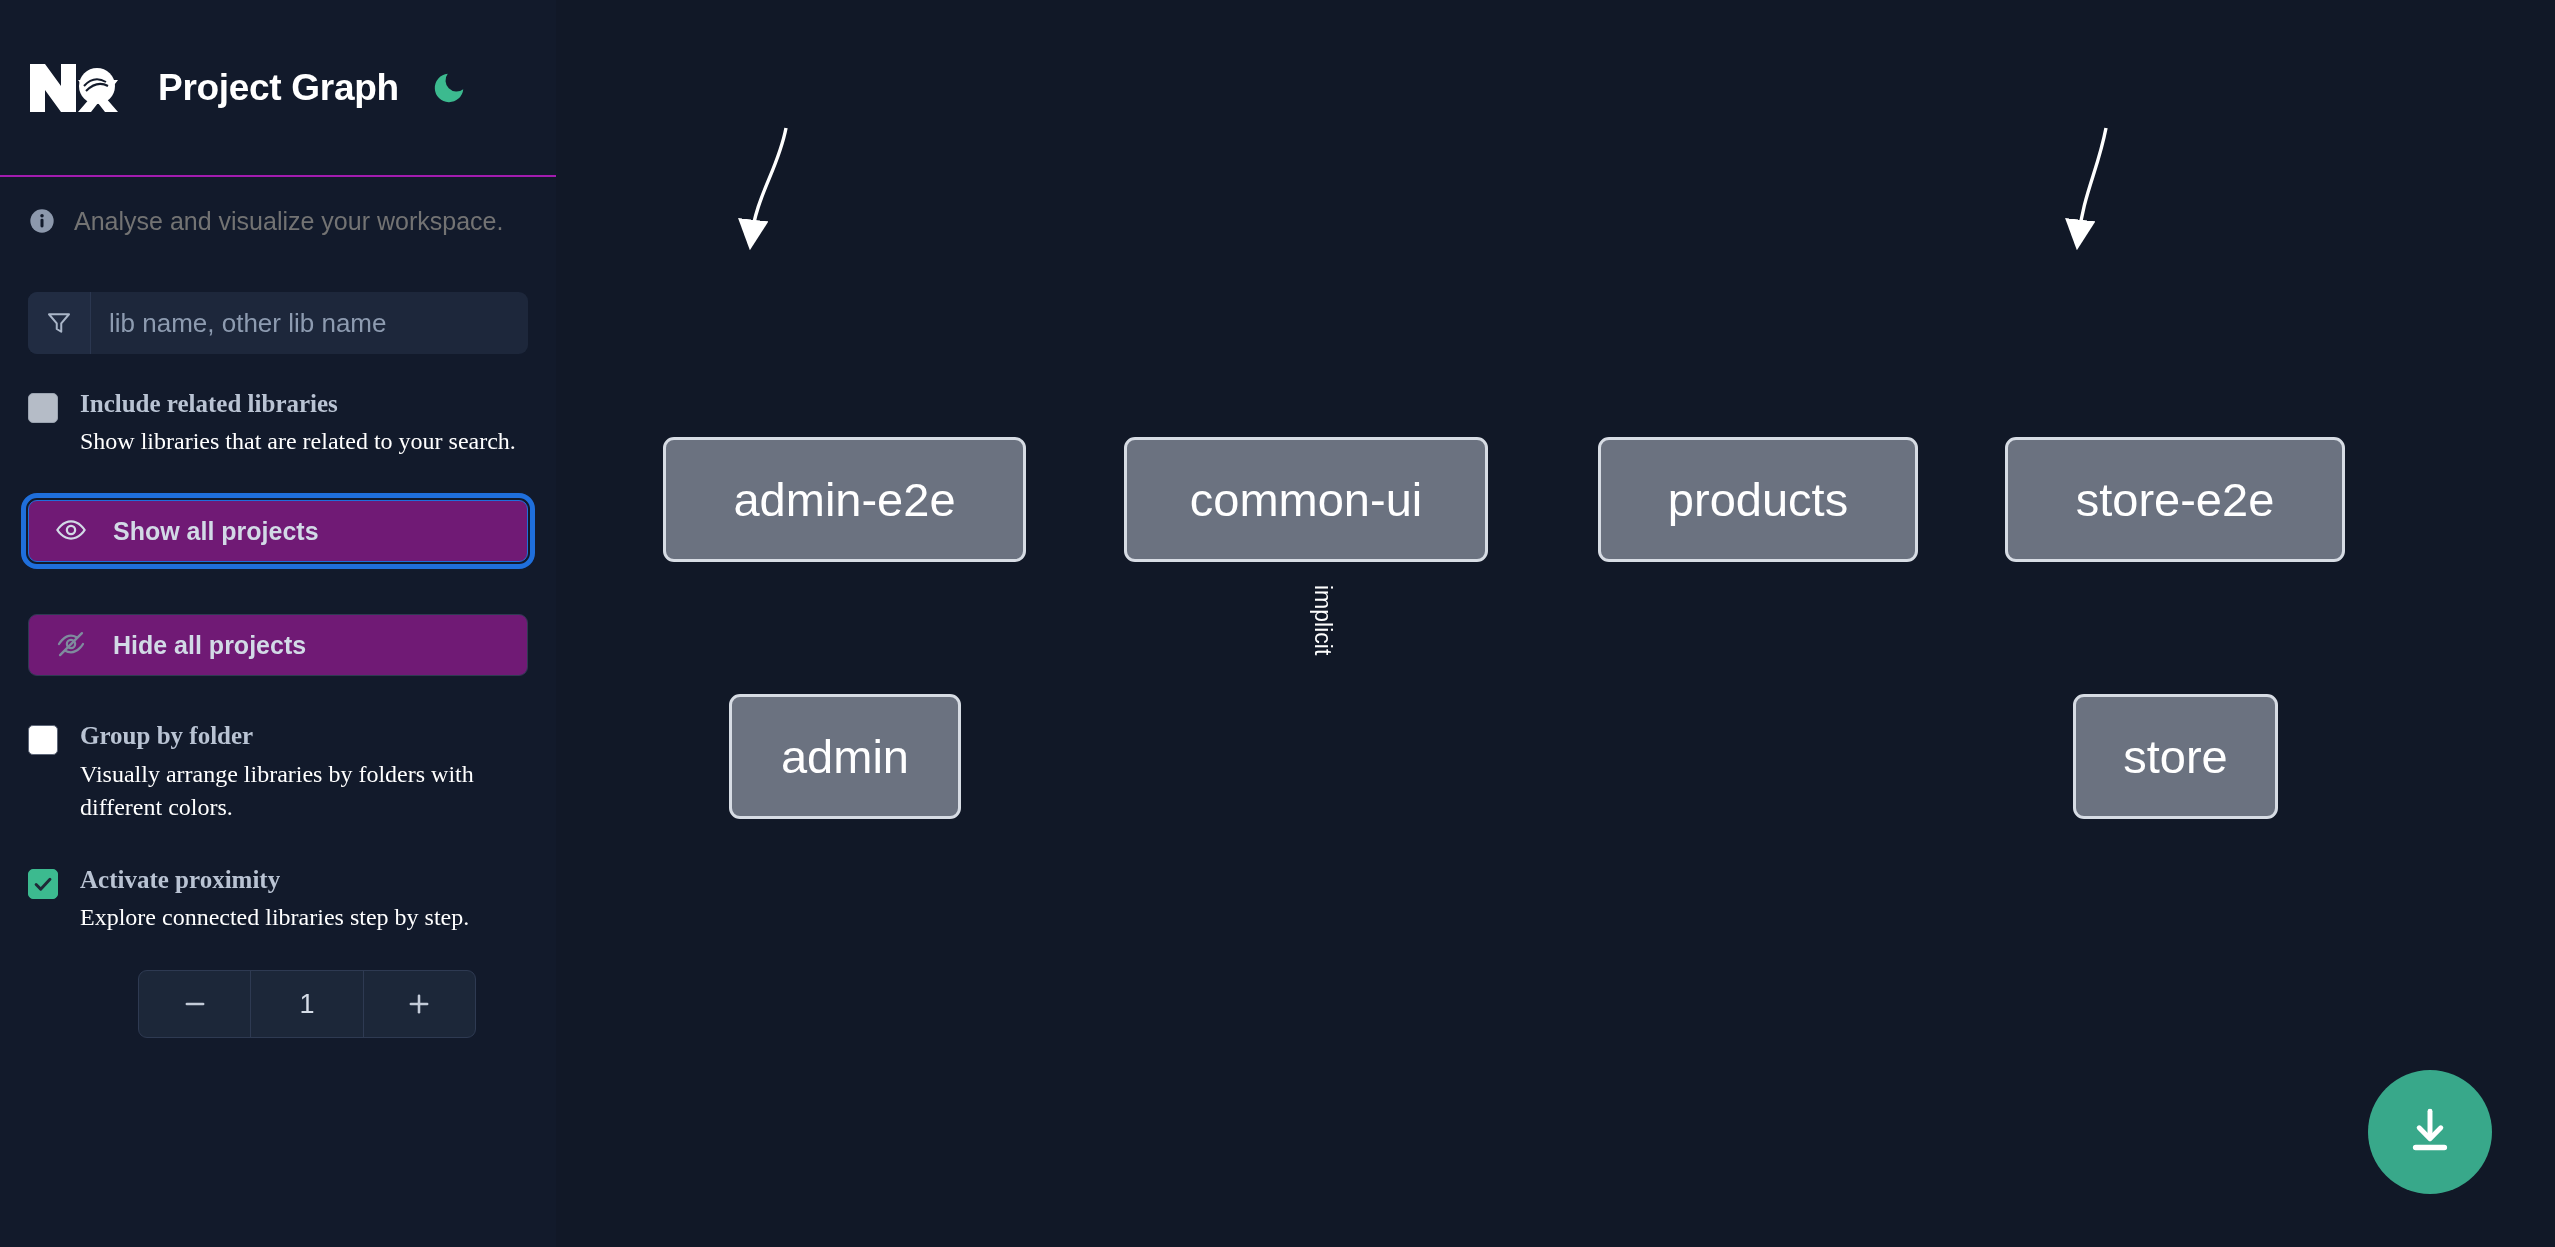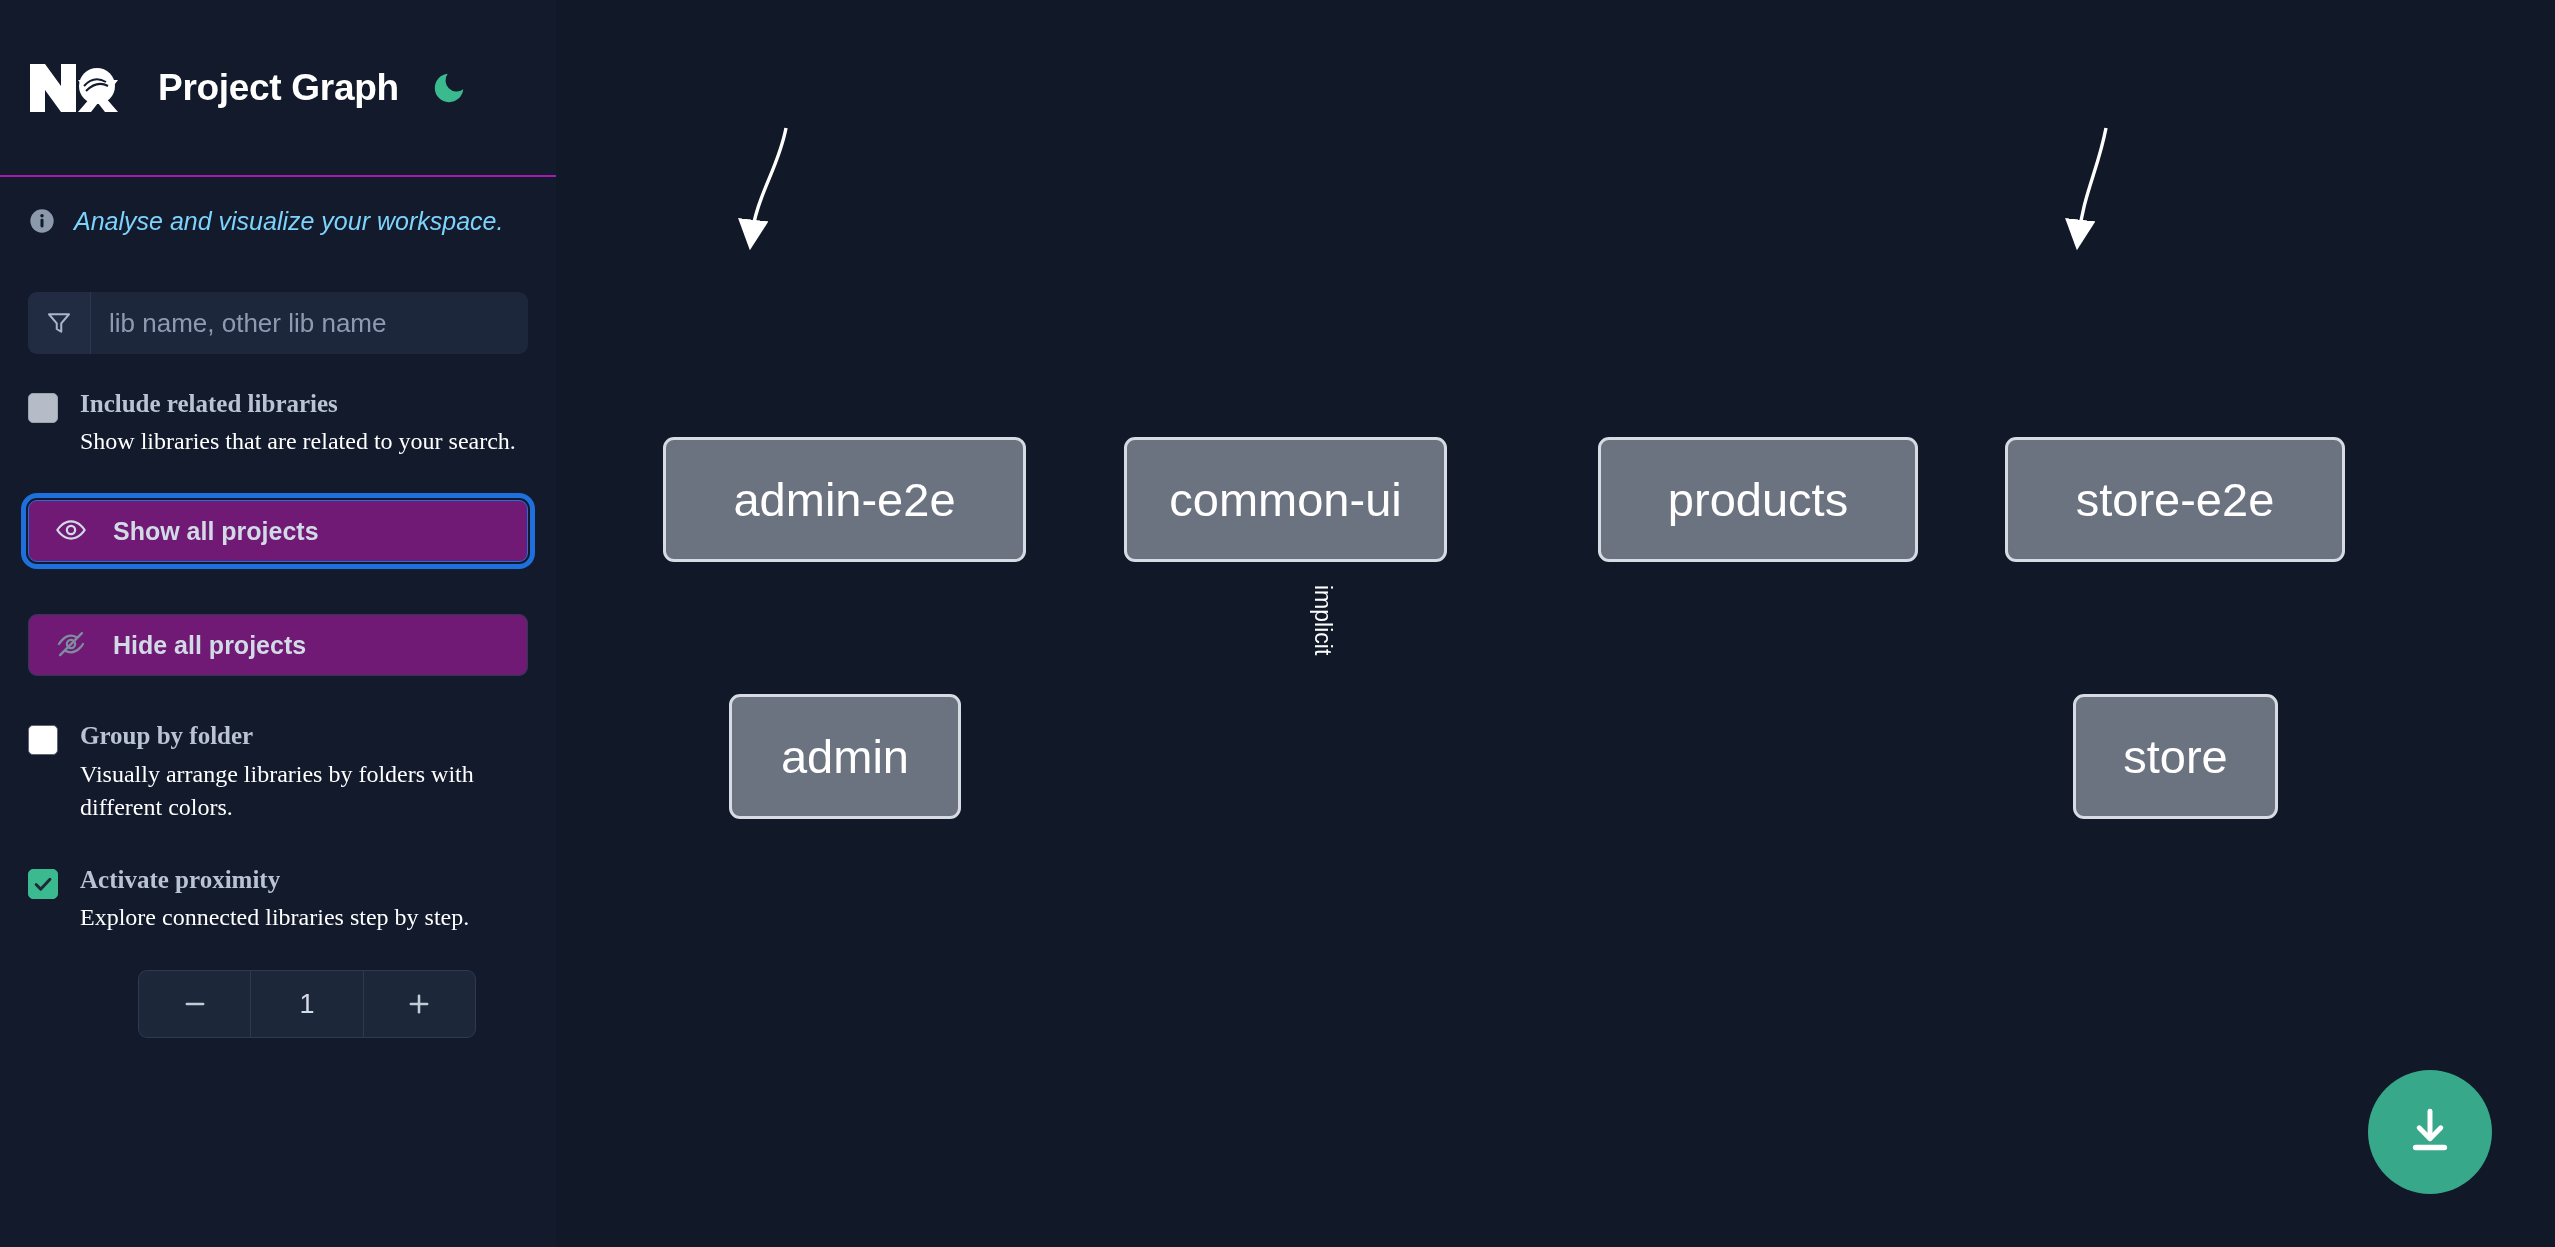--- a/index.html
+++ b/index.html
@@ -75,23 +75,22 @@
     height: 88px;
     padding-left: 0;
   }
   .tagline-icon {
     width: 28px; height: 28px;
     flex: 0 0 28px;
     display: block;
   }
   .tagline-text {
     font-size: 25px;
-    color: #7dd3fc;
+    color: #737373;
     white-space: nowrap;
-    font-style: italic;
   }
 
   
   .filter-row {
     margin-top: 27px;
     height: 62px;
     display: flex;
     align-items: stretch;
     background: #1d273b;
     border-radius: 9px;
@@ -391,21 +390,21 @@
       </defs>
 
       <path d="M 230 128 C 222 170, 200 195, 195 240" fill="none" stroke="#ffffff" stroke-width="3.4" marker-end="url(#arrow)"></path>
 
       <path d="M 1550 128 C 1542 170, 1527 195, 1522 240" fill="none" stroke="#ffffff" stroke-width="3.4" marker-end="url(#arrow)"></path>
     </svg>
 
     <span class="edge-label" style="left:780px; top:585px;">implicit</span>
 
     <div class="node" style="left:107px;  top:437px; width:363px; height:125px;">admin-e2e</div>
-    <div class="node" style="left:568px;  top:437px; width:323px; height:125px;">common-ui</div>
+    <div class="node" style="left:568px;  top:437px; width:364px; height:125px;">common-ui</div>
     <div class="node" style="left:1042px; top:437px; width:320px; height:125px;">products</div>
     <div class="node" style="left:1449px; top:437px; width:340px; height:125px;">store-e2e</div>
     <div class="node" style="left:173px;  top:694px; width:232px; height:125px;">admin</div>
     <div class="node" style="left:1517px; top:694px; width:205px; height:125px;">store</div>
 
     <button class="download-fab">
       <span>
         <svg width="54" height="54" viewBox="0 0 24 24">
           <line x1="12" y1="3.2" x2="12" y2="15" stroke="#ffffff" stroke-width="2.2" stroke-linecap="round"></line>
           <path d="M7.2 10.6 L12 15.4 L16.8 10.6" fill="none" stroke="#ffffff" stroke-width="2.2" stroke-linecap="round" stroke-linejoin="round"></path>

